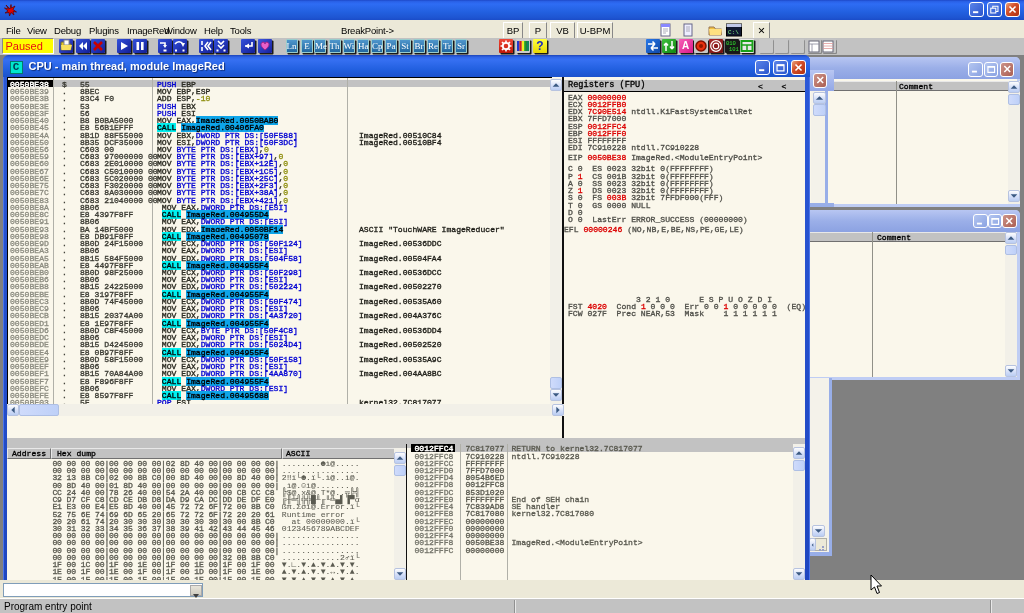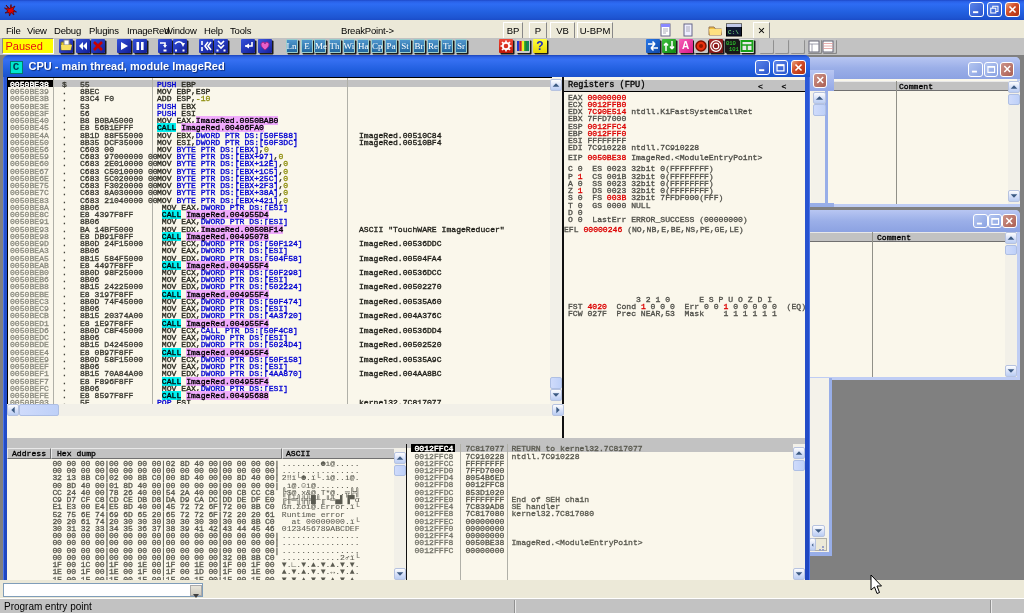--- a/index.html
+++ b/index.html
@@ -2,21 +2,21 @@
 <html><head><meta charset="utf-8"><style>
 *{margin:0;padding:0;box-sizing:border-box}
 html,body{width:1024px;height:613px;overflow:hidden}
 body{font-family:"Liberation Sans", sans-serif;position:relative;background:#808080}
 .abs{position:absolute}
 pre{position:absolute;margin:0;font:8.1px/7.23px "Liberation Mono", monospace;white-space:pre;letter-spacing:0;-webkit-text-stroke:0.32px currentColor}
 pre b{font-weight:normal}
 .bl{color:#0000d2}
 .ol{color:#8f8f10}
 .rd{color:#dc0000}
-.yh{background:#f0abfc;color:#000}
+.yh{background:#0ea5e9;color:#000}
 .ch{background:#00f0f0;color:#000}
 .ti{position:absolute;top:1px;width:14px;height:14px;border-radius:1px;
   box-shadow:1.5px 1.5px 0 #1a1a1a;display:flex;align-items:center;justify-content:center}
 .lb{position:absolute;top:1px;width:12px;height:14px;background:linear-gradient(180deg,#4f96cc,#2268a0);
   border:1px solid #9cc;border-radius:1px;box-shadow:1.5px 1.5px 0 #1a1a1a;
   color:#fff;font:9px/13px "Liberation Serif",serif;text-align:center}
 .xb{position:absolute;border-radius:3px;border:1px solid #fff;
   display:flex;align-items:center;justify-content:center}
 .sb{position:absolute;background:linear-gradient(180deg,#fdfdfd,#d2ddf8 60%,#bACDf2);
   border:1px solid #b7c3e0;border-radius:2px;display:flex;align-items:center;justify-content:center}
@@ -573,21 +573,21 @@
  MOV EDX,<b class="bl">DWORD PTR DS:[504F58]</b>
  <b class="ch">CALL</b> <b class="yh">ImageRed.004955F4</b>
  MOV ECX,<b class="bl">DWORD PTR DS:[50F298]</b>
  MOV EAX,<b class="bl">DWORD PTR DS:[ESI]</b>
  MOV EDX,<b class="bl">DWORD PTR DS:[502224]</b>
  <b class="ch">CALL</b> <b class="yh">ImageRed.004955F4</b>
  MOV ECX,<b class="bl">DWORD PTR DS:[50F474]</b>
  MOV EAX,<b class="bl">DWORD PTR DS:[ESI]</b>
  MOV EDX,<b class="bl">DWORD PTR DS:[4A3720]</b>
  <b class="ch">CALL</b> <b class="yh">ImageRed.004955F4</b>
- MOV ECX,<b class="bl">CALL PTR DS:[50F4C8]</b>
+ MOV ECX,<b class="bl">BYTE PTR DS:[50F4C8]</b>
  MOV EAX,<b class="bl">DWORD PTR DS:[ESI]</b>
  MOV EDX,<b class="bl">DWORD PTR DS:[5024D4]</b>
  <b class="ch">CALL</b> <b class="yh">ImageRed.004955F4</b>
  MOV ECX,<b class="bl">DWORD PTR DS:[50F158]</b>
  MOV EAX,<b class="bl">DWORD PTR DS:[ESI]</b>
  MOV EDX,<b class="bl">DWORD PTR DS:[4AA870]</b>
  <b class="ch">CALL</b> <b class="yh">ImageRed.004955F4</b>
  MOV EAX,<b class="bl">DWORD PTR DS:[ESI]</b>
  <b class="ch">CALL</b> <b class="yh">ImageRed.00495688</b>
 <b class="bl">POP</b> ESI</pre>

